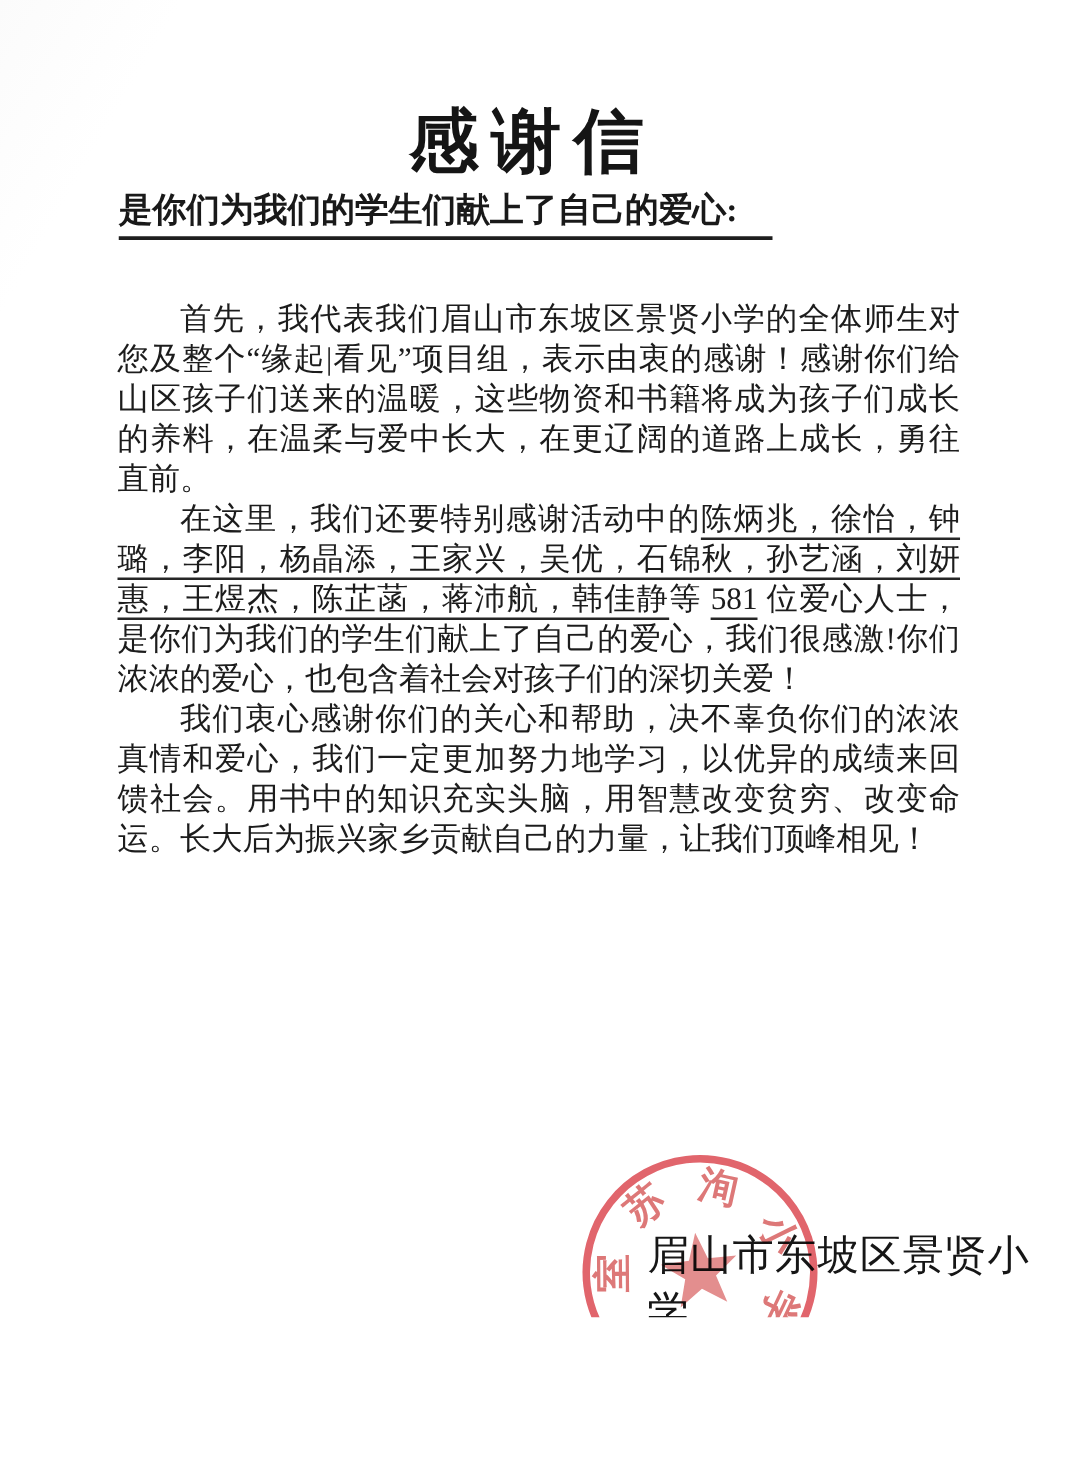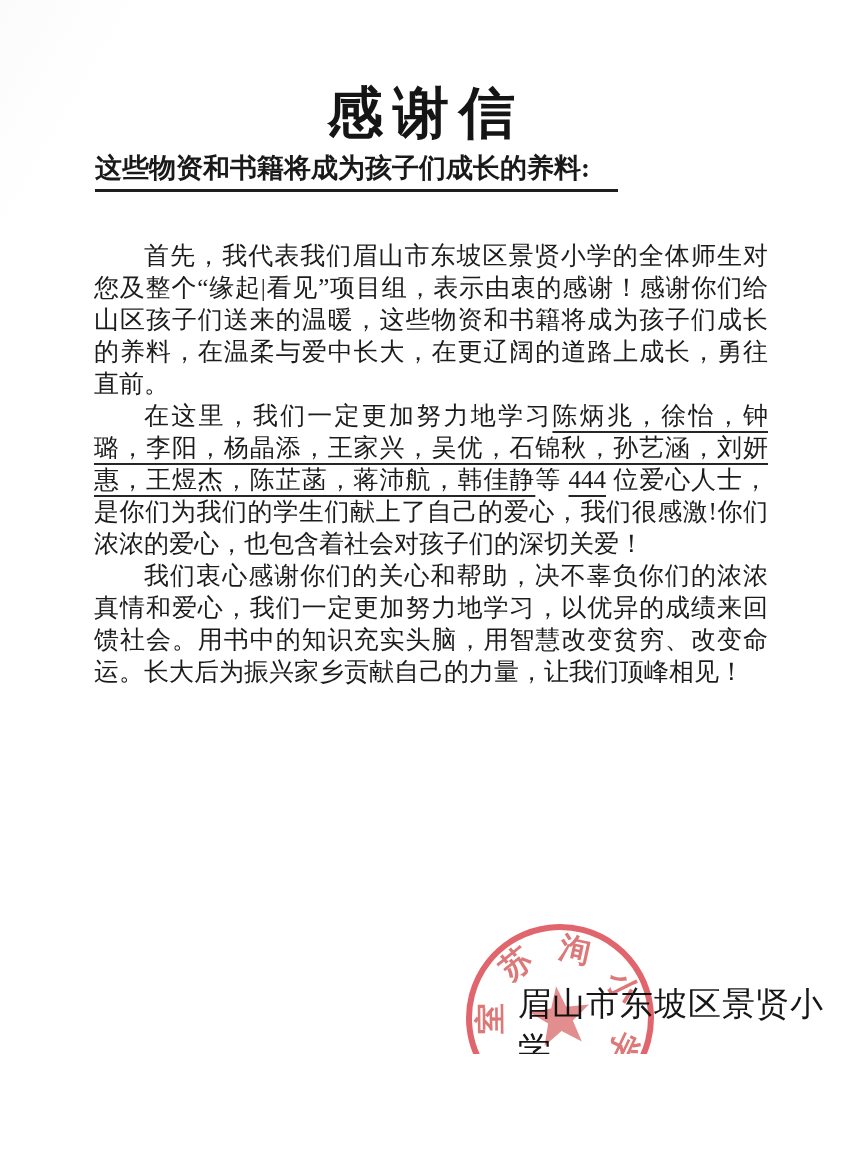--- a/index.html
+++ b/index.html
@@ -105,26 +105,26 @@
   }
 </style>
 </head>
 <body>
 
 <div class="page">
 
   <h1 class="title">感谢信</h1>
 
   <div class="salutation">
-    <span class="salu-underline">这些物资和书籍将成为孩子们成长的养料:</span>
+    <span class="salu-underline">是你们为我们的学生们献上了自己的爱心:</span>
   </div>
 
   <div class="body-block">
     <p>首先，我代表我们眉山市东坡区景贤小学的全体师生对您及整个“缘起|看见”项目组，表示由衷的感谢！感谢你们给山区孩子们送来的温暖，这些物资和书籍将成为孩子们成长的养料，在温柔与爱中长大，在更辽阔的道路上成长，勇往直前。</p>
-    <p><span>在这里，我们一定更加努力地学习</span><span class="u-names">陈炳兆，徐怡，钟璐，李阳，杨晶添，王家兴，吴优，石锦秋，孙艺涵，刘妍惠，王煜杰，陈芷菡，蒋沛航，韩佳静</span><span>等 </span><span class="u-names">444</span><span> 位爱心人士，是你们为我们的学生们献上了自己的爱心，我们很感激!你们浓浓的爱心，也包含着社会对孩子们的深切关爱！</span></p>
+    <p><span>在这里，我们还要特别感谢活动中的</span><span class="u-names">陈炳兆，徐怡，钟璐，李阳，杨晶添，王家兴，吴优，石锦秋，孙艺涵，刘妍惠，王煜杰，陈芷菡，蒋沛航，韩佳静</span><span>等 </span><span class="u-names">581</span><span> 位爱心人士，是你们为我们的学生们献上了自己的爱心，我们很感激!你们浓浓的爱心，也包含着社会对孩子们的深切关爱！</span></p>
     <p>我们衷心感谢你们的关心和帮助，决不辜负你们的浓浓真情和爱心，我们一定更加努力地学习，以优异的成绩来回馈社会。用书中的知识充实头脑，用智慧改变贫穷、改变命运。长大后为振兴家乡贡献自己的力量，让我们顶峰相见！</p>
   </div>
 
   <div class="sig-school">眉山市东坡区景贤小学</div>
 
 
   <div class="stamp">
     <svg viewBox="0 0 200 200" xmlns="http://www.w3.org/2000/svg">
       <circle cx="100" cy="100" r="91" fill="none" stroke-width="6" stroke="#dd4f58"></circle>
       <polygon points="100,68 107.6,89.5 130.4,90.1 112.4,104 118.8,125.9 100,113 81.2,125.9 87.6,104 69.6,90.1 92.4,89.5" fill="#e07e7e"></polygon>

